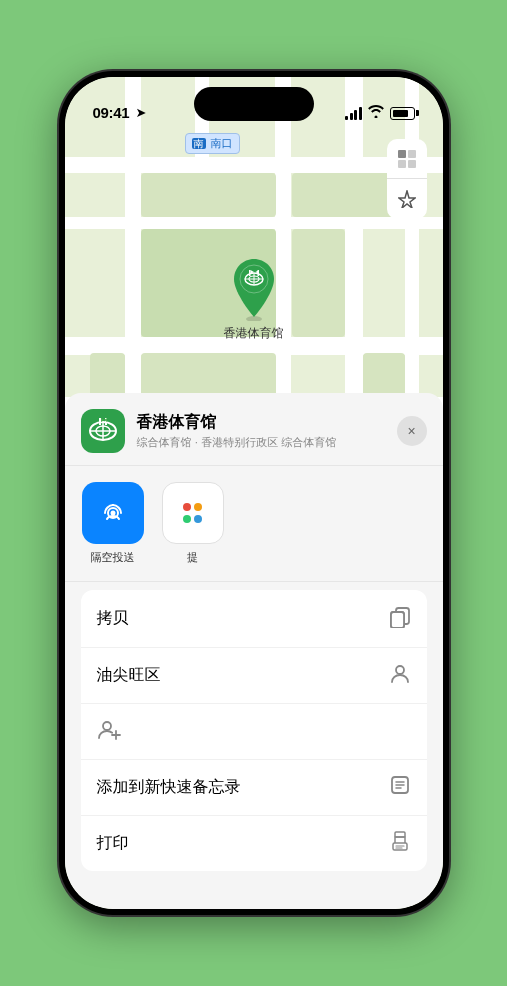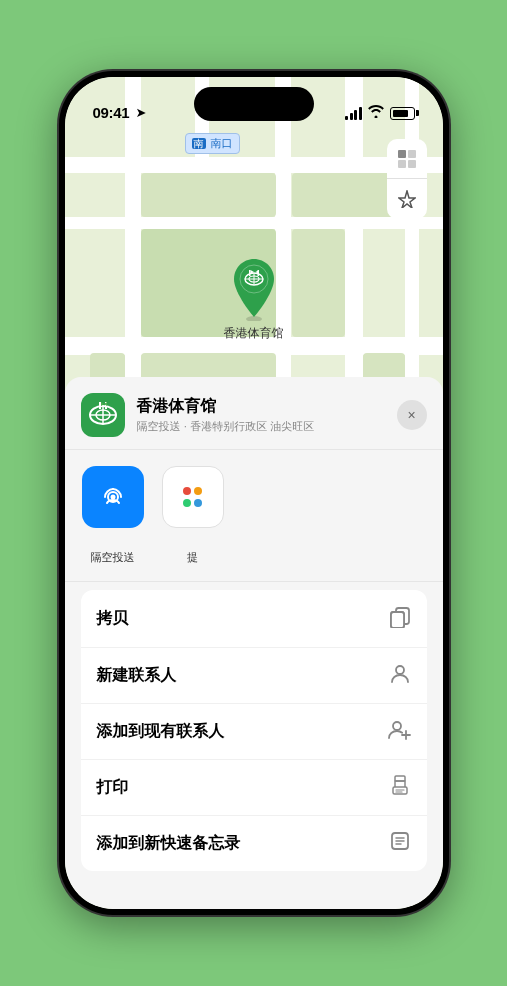--- a/index.html
+++ b/index.html
@@ -290,21 +290,21 @@
       gap: 16px;
       overflow-x: auto;
       scrollbar-width: none;
       border-bottom: 1px solid #e5e5e5;
     }
 
     .share-item {
       display: flex;
       flex-direction: column;
       align-items: center;
-      gap: 22px;
+      gap: 6px;
       min-width: 64px;
     }
 
     .share-icon-wrap {
       width: 62px;
       height: 62px;
       border-radius: 14px;
       display: flex;
       align-items: center;
       justify-content: center;
@@ -335,21 +335,20 @@
       overflow: hidden;
     }
 
     .action-item {
       display: flex;
       align-items: center;
       justify-content: space-between;
       padding: 14px 16px;
       border-bottom: 1px solid #f0f0f0;
       cursor: pointer;
-      font-weight: bold;
     }
 
     .action-item:last-child {
       border-bottom: none;
     }
 
     .action-text {
       font-size: 16px;
       color: #000;
     }
@@ -491,21 +490,21 @@
             <line x1="5" y1="18" x2="31" y2="18" stroke="#fff" stroke-width="1.5"></line>
 
             <rect x="14" y="5" width="2" height="7" fill="#fff"></rect>
             <rect x="20" y="5" width="2" height="7" fill="#fff"></rect>
             <polygon points="16,5 19,7 16,9" fill="#4CAF50"></polygon>
             <polygon points="22,5 19,7 22,9" fill="#4CAF50"></polygon>
           </svg>
         </div>
         <div class="venue-info">
           <div class="venue-title">香港体育馆</div>
-          <div class="venue-subtitle">隔空投送 · 香港特别行政区 油尖旺区</div>
+          <div class="venue-subtitle">综合体育馆 · 香港特别行政区 综合体育馆</div>
         </div>
         <div class="close-btn">×</div>
       </div>
 
       <div class="share-row">
 
         <div class="share-item">
           <div class="share-icon-wrap airdrop-bg">
             <svg width="32" height="32" viewBox="0 0 32 32" fill="none">
               <circle cx="16" cy="16" r="5" fill="none" stroke="#fff" stroke-width="2"></circle>
@@ -546,66 +545,65 @@
           <span class="action-icon">
             <svg width="22" height="24" viewBox="0 0 22 24" fill="none">
               <rect x="7" y="4" width="13" height="16" rx="2.5" stroke="#888" stroke-width="1.8" fill="none"></rect>
               <rect x="2" y="8" width="13" height="16" rx="2.5" stroke="#888" stroke-width="1.8" fill="none" fill-opacity="0" style="fill:white;"></rect>
               <rect x="2" y="8" width="13" height="16" rx="2.5" fill="white" stroke="#888" stroke-width="1.8"></rect>
             </svg>
           </span>
         </div>
 
         <div class="action-item">
-          <span class="action-text">新建联系人</span>
+          <span class="action-text">油尖旺区</span>
           <span class="action-icon">
             <svg width="22" height="22" viewBox="0 0 22 22" fill="none">
               <circle cx="11" cy="8" r="4" stroke="#888" stroke-width="1.8" fill="none"></circle>
               <path d="M3 20C3 16 6.5 13 11 13C15.5 13 19 16 19 20" stroke="#888" stroke-width="1.8" fill="none" stroke-linecap="round"></path>
             </svg>
           </span>
         </div>
 
         <div class="action-item">
-          <span class="action-text">添加到现有联系人</span>
           <span class="action-icon">
             <svg width="24" height="22" viewBox="0 0 24 22" fill="none">
               <circle cx="10" cy="8" r="4" stroke="#888" stroke-width="1.8" fill="none"></circle>
               <path d="M2 20C2 16 5.5 13 10 13C12 13 13.8 13.7 15.2 14.8" stroke="#888" stroke-width="1.8" fill="none" stroke-linecap="round"></path>
               <line x1="19" y1="13" x2="19" y2="21" stroke="#888" stroke-width="1.8" stroke-linecap="round"></line>
               <line x1="15" y1="17" x2="23" y2="17" stroke="#888" stroke-width="1.8" stroke-linecap="round"></line>
+            </svg>
+          </span>
+        </div>
+
+        <div class="action-item">
+          <span class="action-text">添加到新快速备忘录</span>
+          <span class="action-icon">
+            <svg width="22" height="22" viewBox="0 0 22 22" fill="none">
+              <rect x="3" y="3" width="16" height="16" rx="3" stroke="#888" stroke-width="1.8" fill="none"></rect>
+              <line x1="7" y1="8" x2="15" y2="8" stroke="#888" stroke-width="1.5" stroke-linecap="round"></line>
+              <line x1="7" y1="11" x2="15" y2="11" stroke="#888" stroke-width="1.5" stroke-linecap="round"></line>
+              <line x1="7" y1="14" x2="12" y2="14" stroke="#888" stroke-width="1.5" stroke-linecap="round"></line>
             </svg>
           </span>
         </div>
 
         <div class="action-item">
           <span class="action-text">打印</span>
           <span class="action-icon">
             <svg width="22" height="22" viewBox="0 0 22 22" fill="none">
               <rect x="4" y="13" width="14" height="7" rx="1.5" stroke="#888" stroke-width="1.5" fill="none"></rect>
               <path d="M6 13V7H16V13" stroke="#888" stroke-width="1.5" fill="none"></path>
               <rect x="6" y="2" width="10" height="5" rx="1" stroke="#888" stroke-width="1.5" fill="none"></rect>
               <line x1="7" y1="16" x2="15" y2="16" stroke="#888" stroke-width="1.2" stroke-linecap="round"></line>
               <line x1="7" y1="18" x2="13" y2="18" stroke="#888" stroke-width="1.2" stroke-linecap="round"></line>
             </svg>
           </span>
         </div>
 
-        <div class="action-item">
-          <span class="action-text">添加到新快速备忘录</span>
-          <span class="action-icon">
-            <svg width="22" height="22" viewBox="0 0 22 22" fill="none">
-              <rect x="3" y="3" width="16" height="16" rx="3" stroke="#888" stroke-width="1.8" fill="none"></rect>
-              <line x1="7" y1="8" x2="15" y2="8" stroke="#888" stroke-width="1.5" stroke-linecap="round"></line>
-              <line x1="7" y1="11" x2="15" y2="11" stroke="#888" stroke-width="1.5" stroke-linecap="round"></line>
-              <line x1="7" y1="14" x2="12" y2="14" stroke="#888" stroke-width="1.5" stroke-linecap="round"></line>
-            </svg>
-          </span>
-        </div>
-
       </div>
 
     </div>
 
     <div class="home-indicator"></div>
 
   </div>
 </div>
 
 </body></html>

